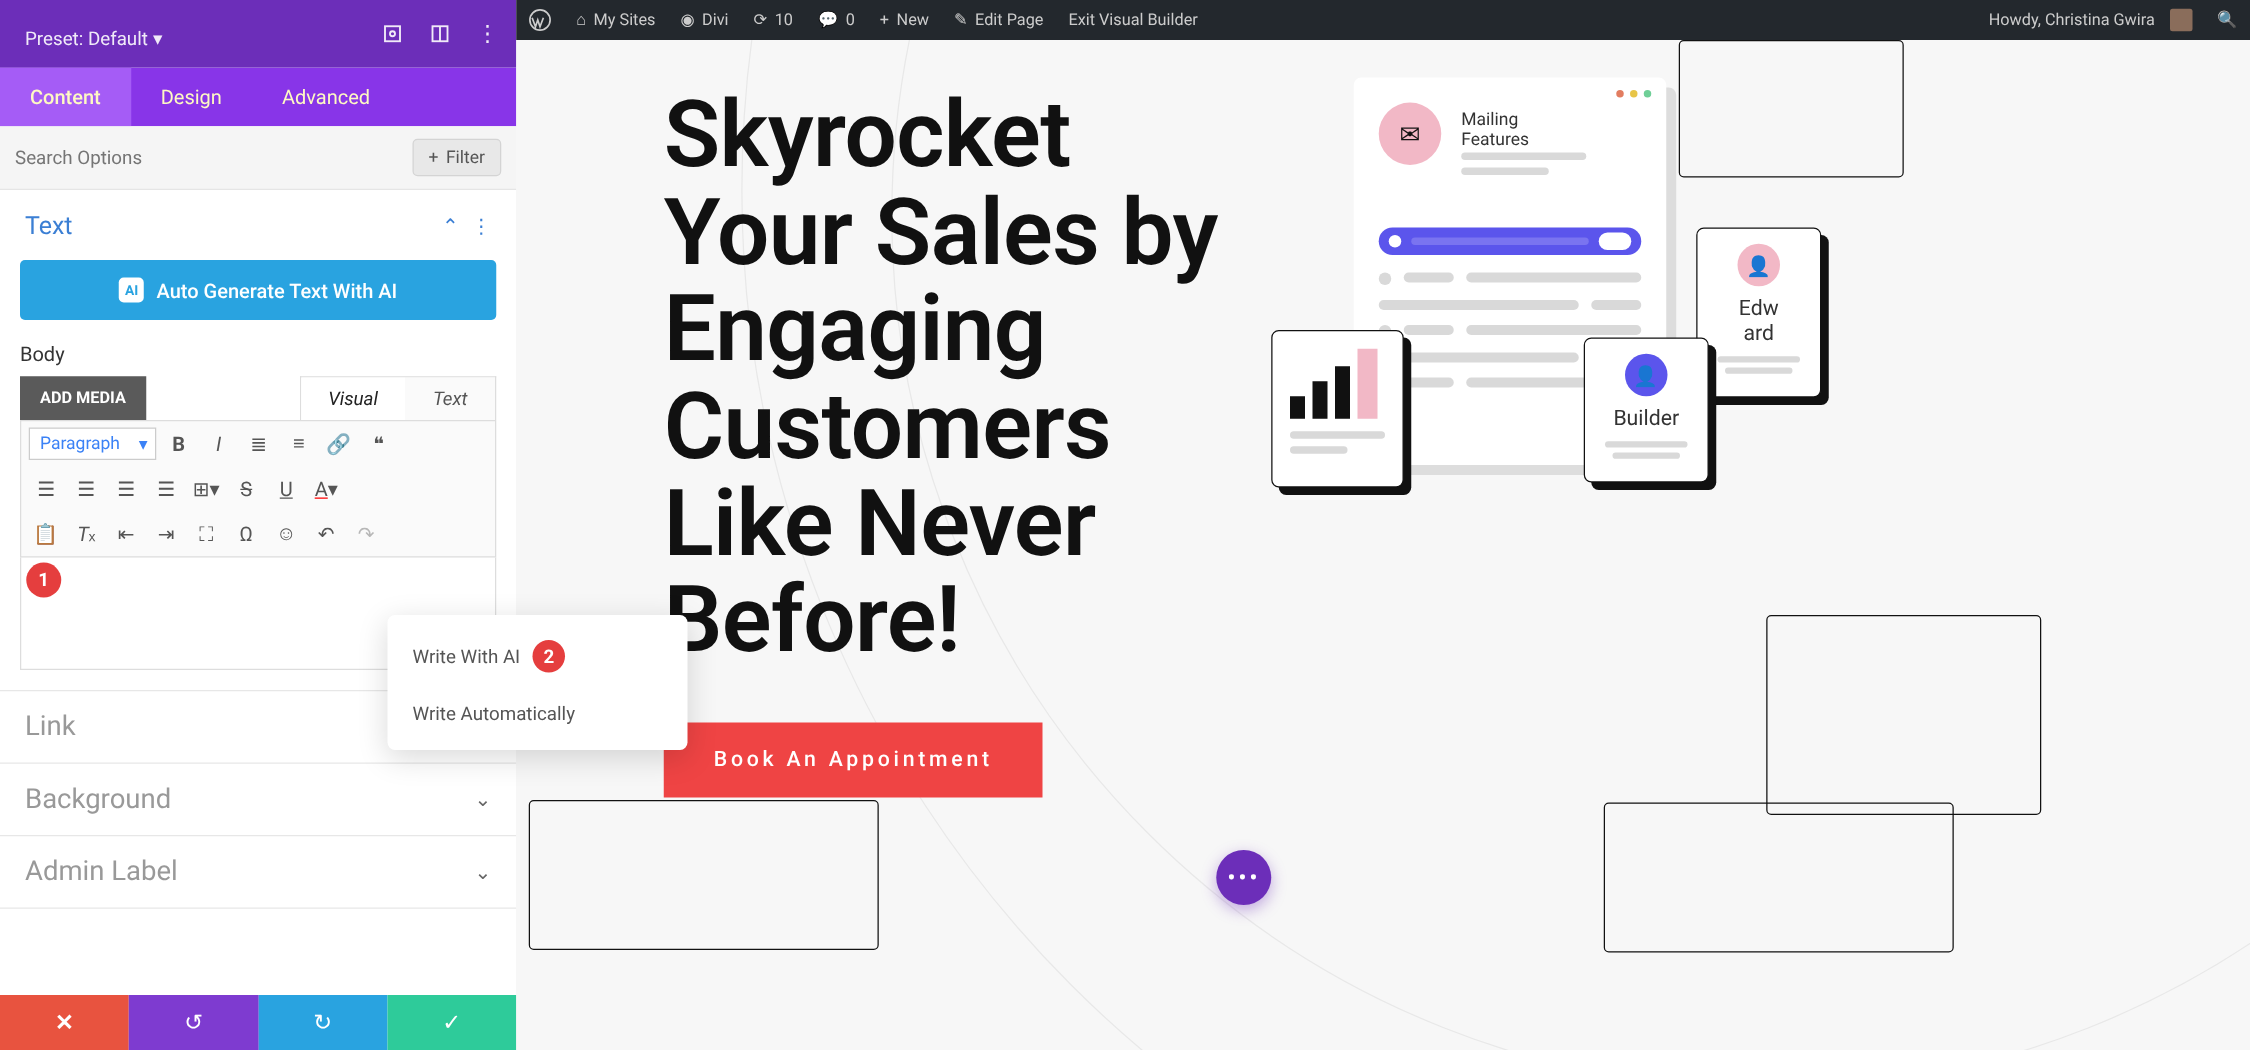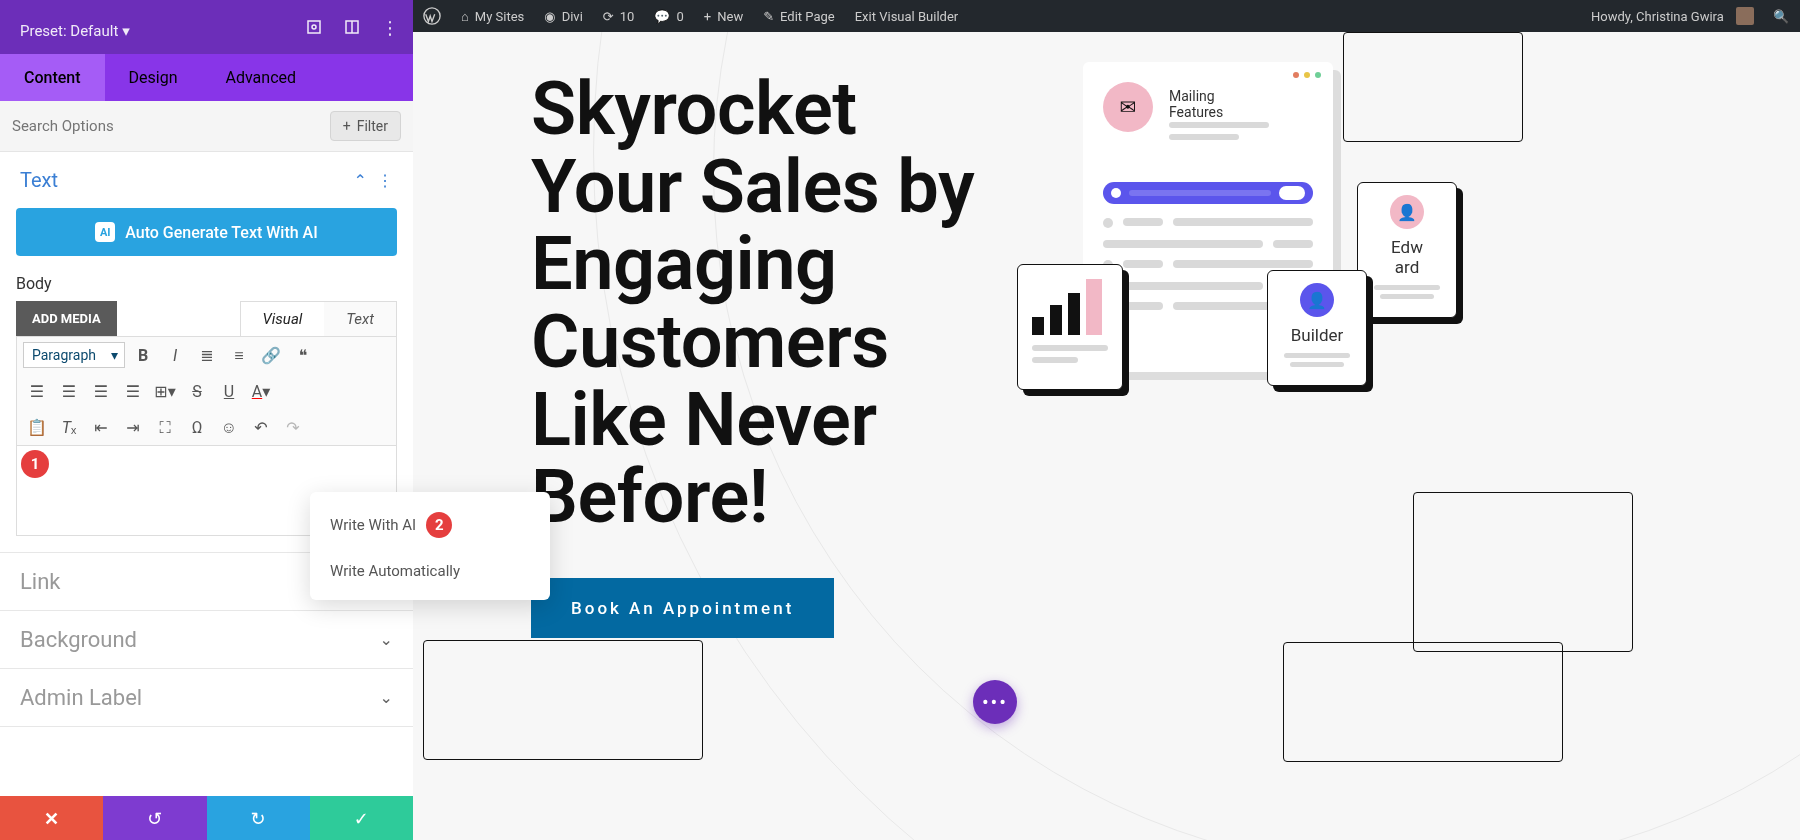--- a/index.html
+++ b/index.html
@@ -6,21 +6,21 @@
 body { width: 1800px; height: 840px; overflow: hidden; background: #f0f0f0; position: relative; }
 
 
 .sidebar { position: absolute; left: 0; top: 0; width: 413px; height: 100%; background: #fff; display: flex; flex-direction: column; }
 .sb-header { background: #6c2eb9; color: #fff; padding: 16px 20px 14px; position: relative; }
 .sb-title { font-size: 22px; font-weight: 600; }
 .sb-preset { font-size: 15px; margin-top: 6px; opacity: .9; display: inline-flex; align-items: flex-end; gap: 4px; cursor: pointer; }
 .sb-header-icons { position: absolute; right: 14px; top: 18px; display: flex; gap: 20px; }
 .sb-header-icons span { width: 18px; height: 18px; display: inline-flex; align-items: center; justify-content: center; cursor: pointer; opacity: .9; }
 .sb-tabs { display: flex; background: #8835e8; }
-.sb-tab { flex: 0 0 auto; padding: 14px 24px; color: #000000; font-size: 16px; cursor: pointer; }
+.sb-tab { flex: 0 0 auto; padding: 14px 24px; color: #fef9c3; font-size: 16px; cursor: pointer; }
 .sb-tab.active { background: #a55cf6; font-weight: 500; }
 .sb-search { display: flex; align-items: center; padding: 10px 12px; background: #f5f5f5; border-bottom: 1px solid #e5e5e5; }
 .sb-search input { flex: 1; border: none; background: transparent; font-size: 15px; color: #888; outline: none; }
 .sb-filter { display: inline-flex; align-items: center; gap: 6px; background: #e8e8e8; border: 1px solid #d4d4d4; border-radius: 4px; padding: 6px 12px; font-size: 14px; color: #555; cursor: pointer; }
 
 .sb-body { flex: 1; overflow-y: auto; }
 .section { border-bottom: 1px solid #e7e7e7; }
 .section-head { display: flex; align-items: center; justify-content: space-between; padding: 16px 20px; cursor: pointer; }
 .section-head .t { font-size: 20px; color: #3b7fd4; }
 .section-head.collapsed .t { color: #999; font-size: 22px; }
@@ -31,21 +31,21 @@
 .ai-btn { width: 100%; background: #29a3e0; color: #fff; border: none; border-radius: 4px; padding: 14px; font-size: 16px; font-weight: 500; display: flex; align-items: center; justify-content: center; gap: 10px; cursor: pointer; }
 .ai-btn .ic { background: #fff; color: #29a3e0; width: 20px; height: 20px; border-radius: 4px; display: inline-flex; align-items: center; justify-content: center; font-size: 11px; font-weight: 700; }
 
 .body-label { font-size: 16px; color: #333; margin: 18px 0 8px; }
 .addmedia { background: #5a5a5a; color: #fff; border: none; padding: 10px 16px; font-size: 13px; font-weight: 700; cursor: pointer; }
 .editor-tabs { float: right; display: flex; border: 1px solid #ddd; border-bottom: none; font-style: italic; }
 .editor-tabs div { padding: 8px 22px; font-size: 15px; color: #555; cursor: pointer; background: #fafafa; }
 .editor-tabs div.active { background: #fff; color: #222; }
 .toolbar { clear: both; border: 1px solid #ddd; background: #fafafa; margin-top: 0; }
 .tb-row { display: flex; align-items: center; padding: 4px 6px; gap: 4px; flex-wrap: wrap; }
-.tb-select { border: 1px solid #ccc; padding: 4px 28px 4px 8px; font-size: 14px; color: #0c4a6e; background: #fff; position: relative; }
+.tb-select { border: 1px solid #ccc; padding: 4px 28px 4px 8px; font-size: 14px; color: #3b82f6; background: #fff; position: relative; }
 .tb-btn { width: 28px; height: 28px; display: inline-flex; align-items: center; justify-content: center; color: #555; cursor: pointer; font-size: 16px; }
 .editor-area { border: 1px solid #ddd; border-top: none; min-height: 90px; padding: 12px; position: relative; }
 
 .callout { position: absolute; width: 28px; height: 28px; border-radius: 50%; background: #e53e3e; color: #fff; display: flex; align-items: center; justify-content: center; font-size: 15px; font-weight: 700; }
 .ai-badge { position: absolute; right: 32px; bottom: 6px; background: #999; color: #fff; width: 20px; height: 18px; border-radius: 3px; font-size: 10px; display: flex; align-items: center; justify-content: center; font-weight: 700; }
 .ai-dots { position: absolute; right: 10px; bottom: 4px; display: flex; gap: 2px; }
 .ai-dots span { width: 8px; height: 8px; border-radius: 50%; background: #1fb89a; }
 
 
 .ai-popup { position: absolute; left: 310px; top: 492px; background: #fff; border-radius: 6px; box-shadow: 0 6px 24px rgba(0,0,0,.15); padding: 8px 0; z-index: 50; width: 240px; }
@@ -64,21 +64,21 @@
 .ab-item { display: inline-flex; align-items: center; gap: 6px; padding: 0 10px; height: 100%; cursor: pointer; }
 .ab-right { margin-left: auto; display: flex; align-items: center; height: 100%; }
 .ab-avatar { width: 18px; height: 18px; background: #8a6d5b; border-radius: 2px; margin-left: 6px; }
 
 
 .canvas { position: absolute; left: 413px; top: 32px; right: 0; bottom: 0; background: #f7f7f7; overflow: hidden; }
 .arc1, .arc2 { position: absolute; border: 1px solid #e8e8e8; border-radius: 50%; }
 .arc1 { width: 1400px; height: 1400px; left: 300px; top: -560px; }
 .arc2 { width: 1800px; height: 1800px; left: 180px; top: -780px; }
 .headline { position: absolute; left: 118px; top: 38px; font-size: 74px; font-weight: 600; line-height: 1.05; color: #111; letter-spacing: -0.5px; }
-.book-btn { position: absolute; left: 118px; top: 546px; background: #0369a1; color: #fff; padding: 20px 40px; font-size: 17px; letter-spacing: 3px; font-weight: 500; cursor: pointer; }
+.book-btn { position: absolute; left: 118px; top: 546px; background: #ef4444; color: #fff; padding: 20px 40px; font-size: 17px; letter-spacing: 3px; font-weight: 500; cursor: pointer; }
 
 
 .card { position: absolute; background: #fff; border-radius: 6px; box-shadow: 10px 10px 0 0 #111; border: 1px solid #111; }
 .card.mail { left: 670px; top: 30px; width: 250px; height: 310px; padding: 20px; box-shadow: 8px 8px 0 0 rgba(0,0,0,.1); border: none; }
 .mail-icon { width: 50px; height: 50px; border-radius: 50%; background: #f2b8c6; display: flex; align-items: center; justify-content: center; color: #111; font-size: 20px; }
 .mail-title { position: absolute; left: 86px; top: 26px; font-size: 14px; color: #333; }
 .slider { margin-top: 50px; height: 22px; background: #5b55ec; border-radius: 11px; position: relative; display: flex; align-items: center; padding: 0 8px; }
 .slider .d1 { width: 10px; height: 10px; background: #fff; border-radius: 50%; }
 .slider .bar { flex: 1; height: 6px; background: #7a74f0; border-radius: 3px; margin: 0 8px; }
 .slider .tog { width: 26px; height: 14px; background: #fff; border-radius: 7px; position: relative; }

